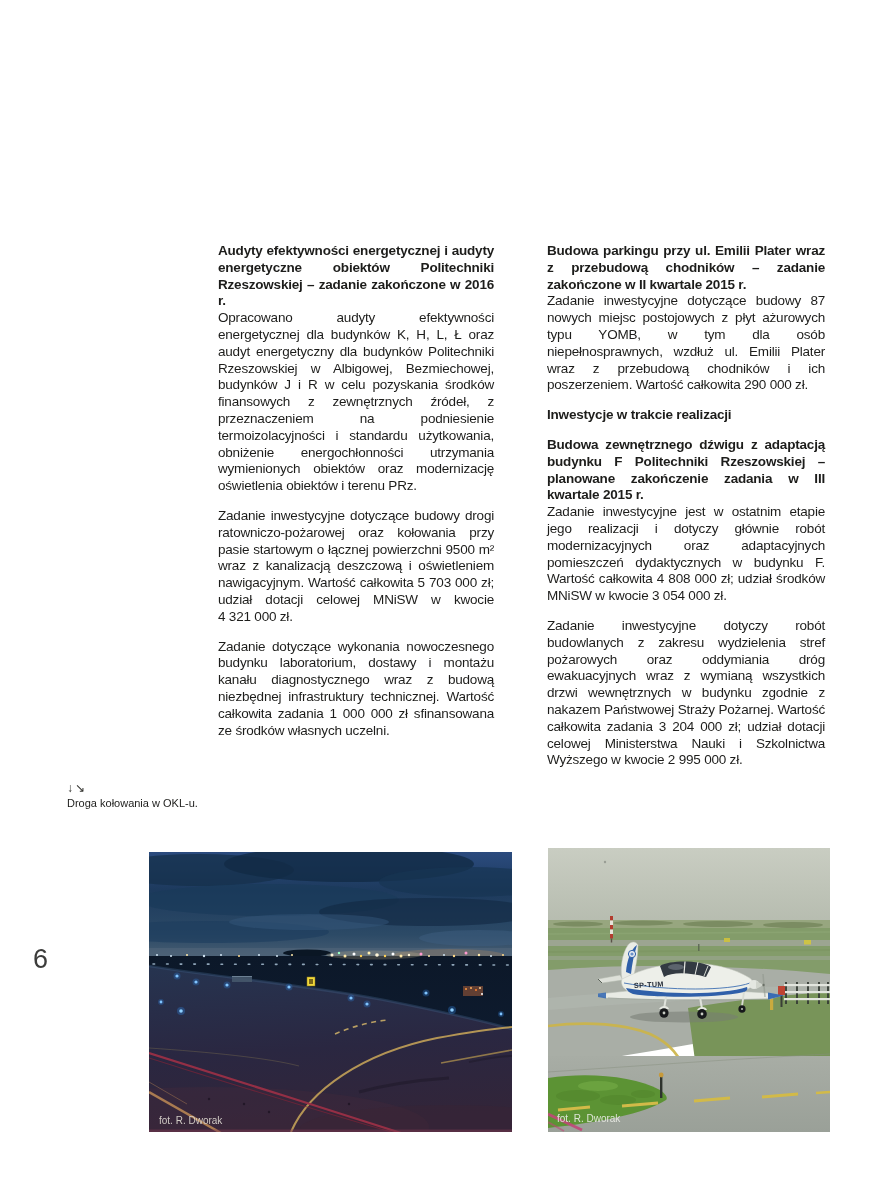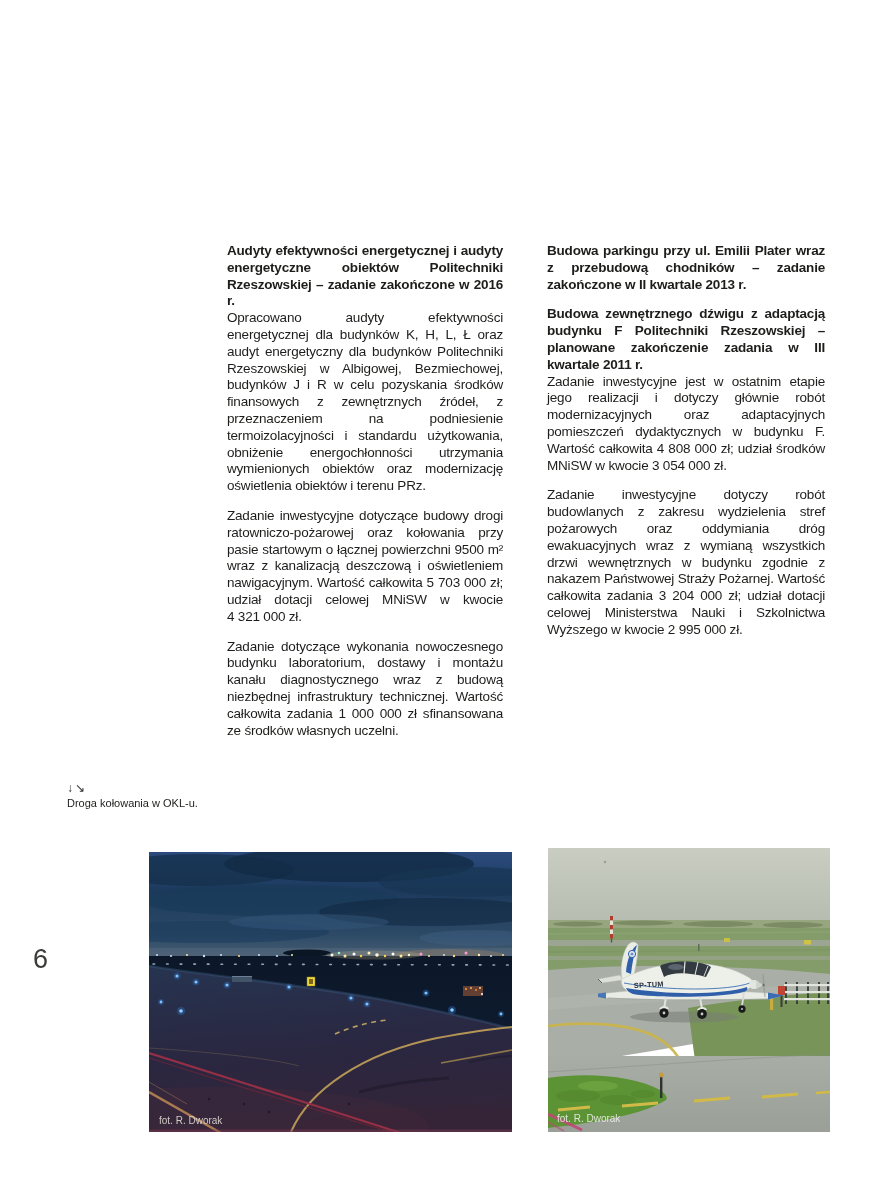--- a/index.html
+++ b/index.html
@@ -2,21 +2,21 @@
 <html lang="pl"><head>
 <meta charset="utf-8">
 <style>
   html,body{margin:0;padding:0;background:#ffffff;}
   .page{position:relative;width:876px;height:1200px;background:#ffffff;overflow:hidden;
         font-family:"Liberation Sans",sans-serif;color:#1d1d1b;}
 
   
   .col{position:absolute;top:243px;font-size:13.5px;line-height:16.8px;
        letter-spacing:-0.2px;text-align:justify;color:#1d1d1b;}
-  .col-left{left:227px;width:276px;}
+  .col-left{left:218px;width:276px;}
   .col-right{left:547px;width:278px;}
   .sec{margin:0 0 13px 0;}
   .sec p{margin:0;}
   .h{font-weight:700;}
 
   
   .pagenum{position:absolute;left:33px;top:944px;font-size:27px;color:#3c3c3b;}
   .margin-caption{position:absolute;left:67px;top:781px;width:165px;color:#2a2a28;}
   .margin-caption .arrows{font-size:12px;letter-spacing:2px;color:#33332f;}
   .margin-caption .cap{font-size:11px;line-height:13px;margin-top:2px;color:#1d1d1b;}
@@ -47,24 +47,28 @@
     <section class="sec">
       <p class="b">Zadanie inwestycyjne dotyczące budowy drogi ratowniczo-pożarowej oraz kołowania przy pasie startowym o łącznej powierzchni 9500 m² wraz z kanalizacją deszczową i oświetleniem nawigacyjnym. Wartość całkowita 5&nbsp;703&nbsp;000 zł; udział dotacji celowej MNiSW w kwocie 4&nbsp;321&nbsp;000 zł.</p>
     </section>
     <section class="sec">
       <p class="b">Zadanie dotyczące wykonania nowoczesnego budynku laboratorium, dostawy i montażu kanału diagnostycznego wraz z budową niezbędnej infrastruktury technicznej. Wartość całkowita zadania 1&nbsp;000&nbsp;000 zł sfinansowana ze środków własnych uczelni.</p>
     </section>
   </div>
 
   <div class="col col-right">
     <section class="sec">
-      <p class="h">Budowa parkingu przy ul. Emilii Plater wraz z przebudową chodników – zadanie zakończone w II kwartale 2013 r.</p>
-    </section>
-    <section class="sec">
-      <p class="h">Budowa zewnętrznego dźwigu z adaptacją budynku F Politechniki Rzeszowskiej – planowane zakończenie zadania w III kwartale 2011 r.</p>
+      <p class="h">Budowa parkingu przy ul. Emilii Plater wraz z przebudową chodników – zadanie zakończone w II kwartale 2015 r.</p>
+      <p class="b">Zadanie inwestycyjne dotyczące budowy 87 nowych miejsc postojowych z płyt ażurowych typu YOMB, w tym dla osób niepełnosprawnych, wzdłuż ul. Emilii Plater wraz z przebudową chodników i ich poszerzeniem. Wartość całkowita 290&nbsp;000 zł.</p>
+    </section>
+    <section class="sec">
+      <p class="h">Inwestycje w trakcie realizacji</p>
+    </section>
+    <section class="sec">
+      <p class="h">Budowa zewnętrznego dźwigu z adaptacją budynku F Politechniki Rzeszowskiej – planowane zakończenie zadania w III kwartale 2015 r.</p>
       <p class="b">Zadanie inwestycyjne jest w ostatnim etapie jego realizacji i dotyczy głównie robót modernizacyjnych oraz adaptacyjnych pomieszczeń dydaktycznych w budynku F. Wartość całkowita 4&nbsp;808&nbsp;000 zł; udział środków MNiSW w kwocie 3&nbsp;054&nbsp;000 zł.</p>
     </section>
     <section class="sec">
       <p class="b">Zadanie inwestycyjne dotyczy robót budowlanych z zakresu wydzielenia stref pożarowych oraz oddymiania dróg ewakuacyjnych wraz z wymianą wszystkich drzwi wewnętrznych w budynku zgodnie z nakazem Państwowej Straży Pożarnej. Wartość całkowita zadania 3&nbsp;204&nbsp;000 zł; udział dotacji celowej Ministerstwa Nauki i Szkolnictwa Wyższego w kwocie 2&nbsp;995&nbsp;000 zł.</p>
     </section>
   </div>
 
   <figure class="photo-left">
     <svg viewBox="0 0 363 280" width="363" height="280" preserveAspectRatio="none">
       <defs>

